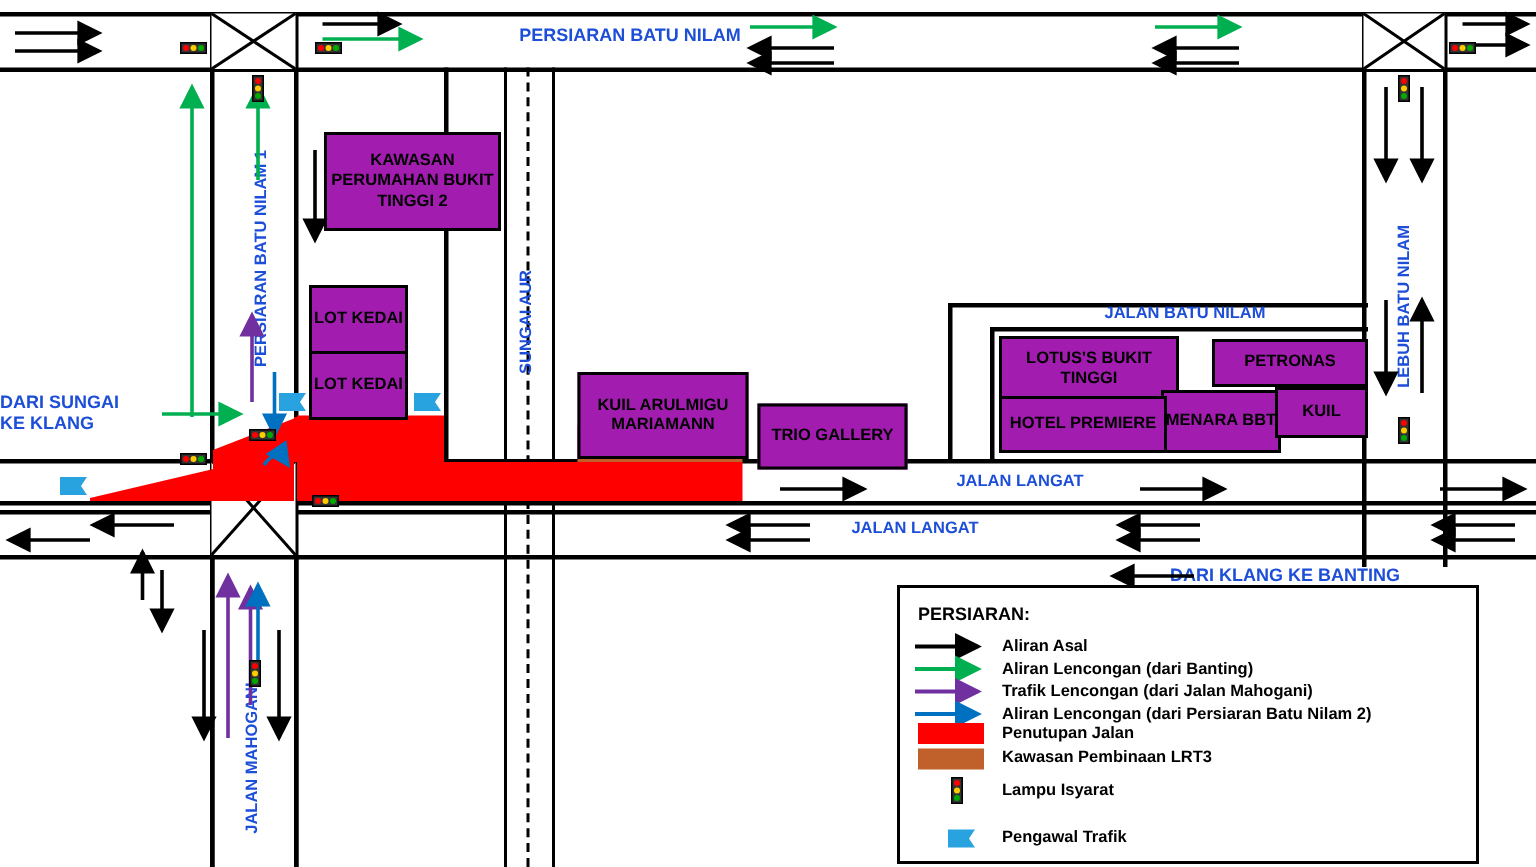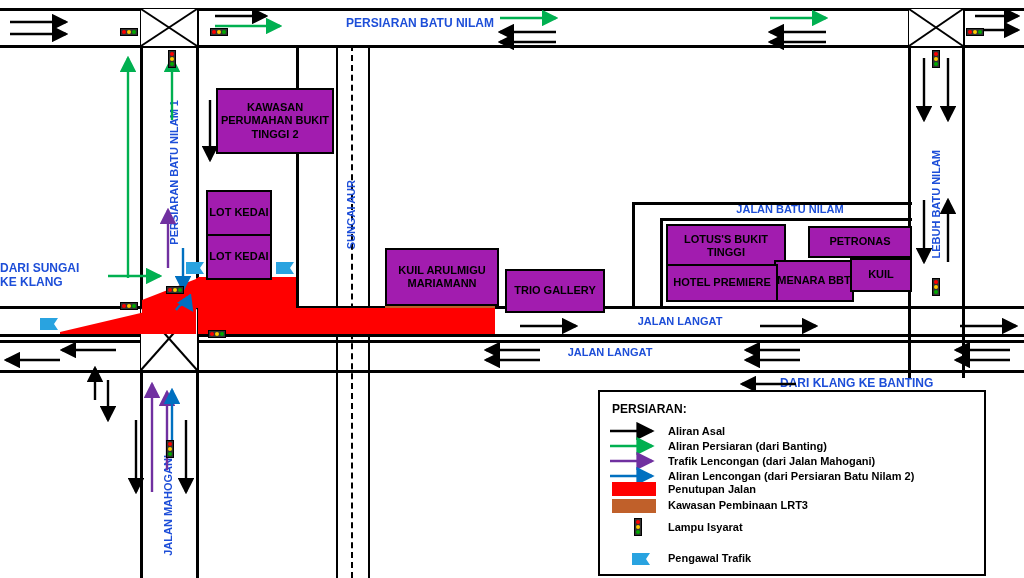--- a/index.html
+++ b/index.html
@@ -288,21 +288,21 @@
 
   <div class="swatch" style="left:612px;top:482px;width:44px;height:14px;background:#ff0000;"></div>
   <div class="swatch" style="left:612px;top:499px;width:44px;height:14px;background:#c0602a;"></div>
   <div class="tl" style="left:634px;top:518px;">
       <i class="r"></i>
       <i class="y"></i>
       <i class="g"></i>
     </div>
 
   <div class="legend-row" style="left:668px;top:425px;">Aliran Asal</div>
-  <div class="legend-row" style="left:668px;top:440px;">Aliran Persiaran (dari Banting)</div>
+  <div class="legend-row" style="left:668px;top:440px;">Aliran Lencongan (dari Banting)</div>
   <div class="legend-row" style="left:668px;top:455px;">Trafik Lencongan (dari Jalan Mahogani)</div>
   <div class="legend-row" style="left:668px;top:470px;">Aliran Lencongan (dari Persiaran Batu Nilam 2)</div>
   <div class="legend-row" style="left:668px;top:483px;">Penutupan Jalan</div>
   <div class="legend-row" style="left:668px;top:499px;">Kawasan Pembinaan LRT3</div>
   <div class="legend-row" style="left:668px;top:521px;">Lampu Isyarat</div>
   <div class="legend-row" style="left:668px;top:552px;">Pengawal Trafik</div>
 
 </div>
 
 </body></html>

